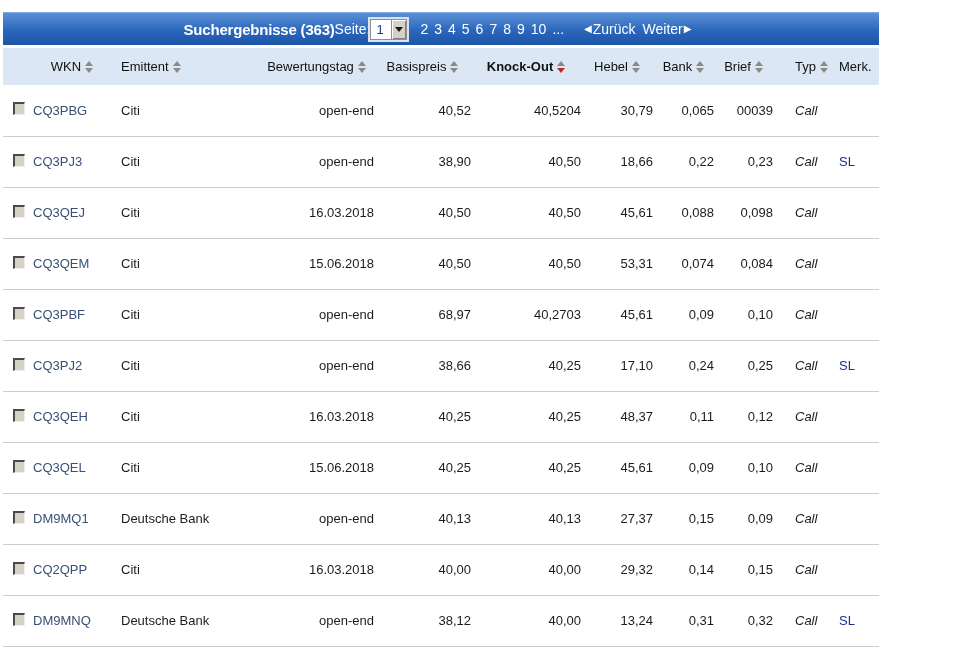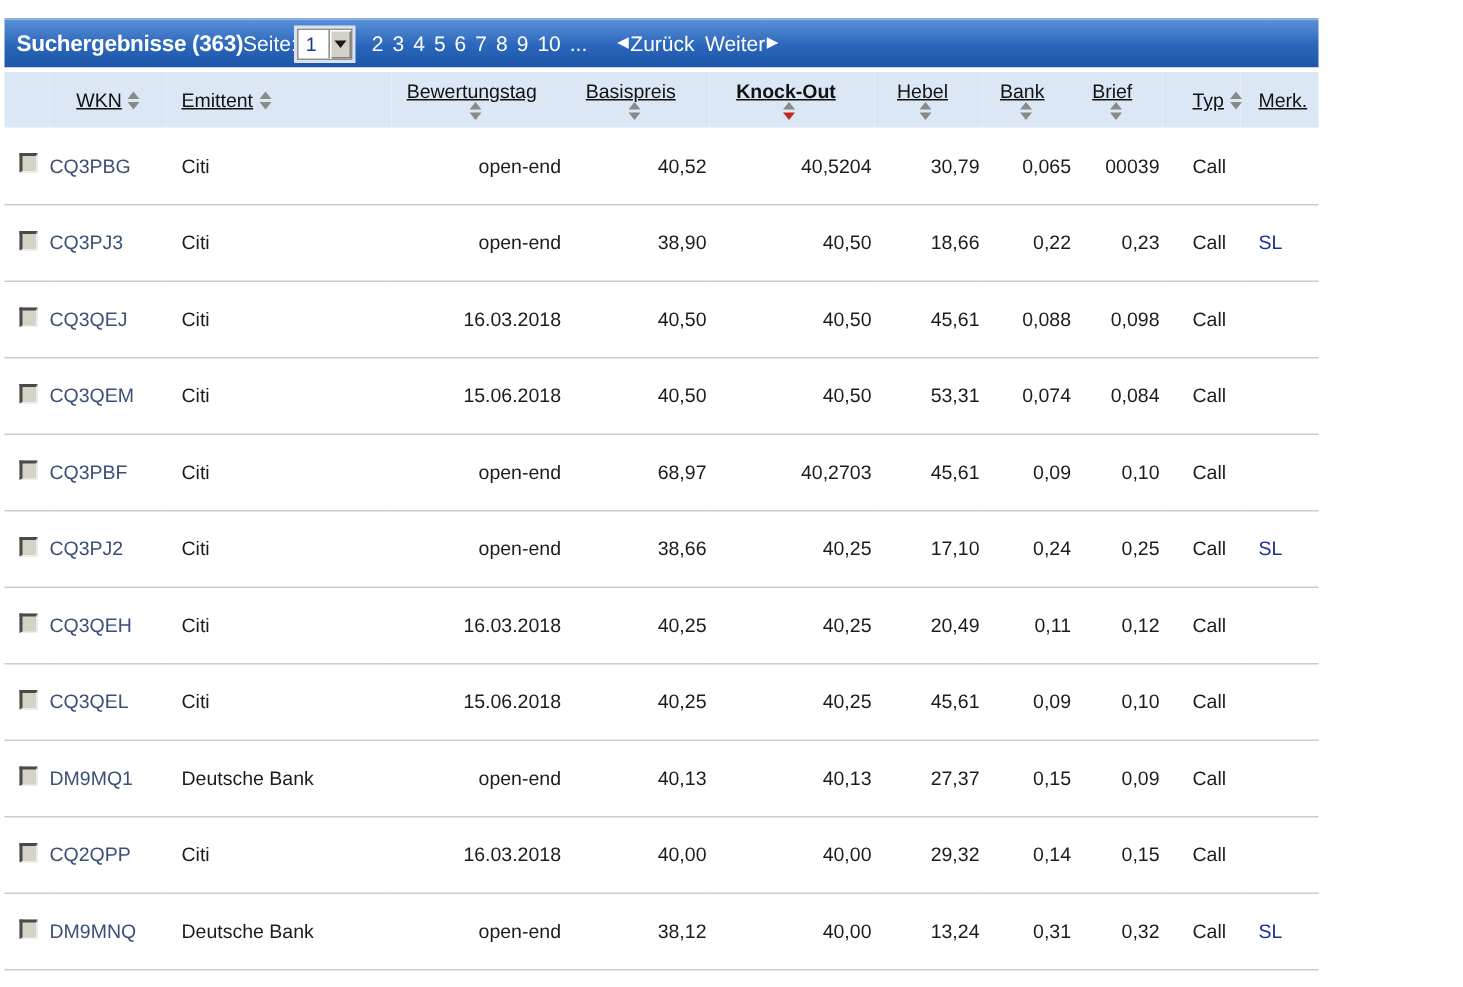--- a/index.html
+++ b/index.html
@@ -6,21 +6,21 @@
     --c-bar-top:#5b90d6; --c-bar-mid:#2a66bb; --c-bar-bottom:#1c55a7;
     --c-head-bg:#dce7f5; --c-link:#3a5075; --c-sl:#1b2d9b;
     --c-sort:#8a8a8a; --c-sort-active:#c22a21; --c-sep:#cccccc; --c-bar-text:#ffffff;
   }
   *{box-sizing:border-box; margin:0; padding:0;}
   html,body{width:975px; height:658px; background:#ffffff; overflow:hidden;
     font-family:"Liberation Sans", sans-serif; color:#1c1c1c;}
   .panel{margin:12px 0 0 3px; width:876px;}
 
   
-  .title-bar{height:33px; display:flex; align-items:center; justify-content:flex-start;
+  .title-bar{height:33px; display:flex; align-items:center; justify-content:center;
     padding:0 14px 0 8px; color:var(--c-bar-text);
     background:linear-gradient(180deg, var(--c-bar-top) 0%, var(--c-bar-mid) 55%, var(--c-bar-bottom) 100%);
     border-top:1px solid #7fa9e0;}
   .title{font-size:15px; font-weight:bold; letter-spacing:-0.2px;}
   .pager{display:flex; align-items:center; font-size:14px;}
   .page-label{margin-right:0;}
   .select{display:flex; align-items:stretch; background:#ffffff; height:21px; width:37px;
     border:1px solid #8f8f8f; box-shadow:0 0 0 2px #d9e2ef; margin-right:10px; cursor:pointer;}
   .select-value{flex:1; color:#1a3a8c; font-size:13px; padding:2px 0 0 5px;}
   .select-btn{width:15px; background:#d4d0c8; border-left:1px solid #8f8f8f;
@@ -33,22 +33,22 @@
   .nav{display:flex; align-items:center;}
   .nav .tri{font-size:10px; margin:0 1px; position:relative; top:-1px;}
   .back-link,.next-link{cursor:pointer; display:flex; align-items:center;}
   .back-link{margin-right:7px;}
 
   
   .gap{height:3px; background:#ffffff;}
   table{width:876px; border-collapse:collapse; table-layout:fixed; font-size:13px;}
   thead tr{background:var(--c-head-bg); height:37px;}
   th{font-weight:normal; font-size:13px; color:#111; padding:0;}
-  th .h{display:flex; align-items:center;text-decoration:underline;}
-  th .h.right{justify-content:center; padding-right:4px;flex-direction:column;}
+  th .h{display:flex; align-items:center;}
+  th .h.right{justify-content:center; padding-right:4px;}
   th .h.center{justify-content:center;}
   th .h.left{justify-content:flex-start; padding-left:10px;}
   th .h.typ{padding-left:20px;}
   th .h.merk{padding-left:12px;align-items:center;}
   .th-label{margin-right:4px;}
   .sort{display:inline-flex; flex-direction:column; cursor:pointer;}
   .sort i{display:block; width:0; height:0; border-left:4px solid transparent; border-right:4px solid transparent;}
   .sort .tri-up{border-bottom:5px solid var(--c-sort); margin-bottom:2px;}
   .sort .tri-down{border-top:5px solid var(--c-sort);}
   th.sorted .th-label{font-weight:bold;}
@@ -56,21 +56,21 @@
 
   tbody tr{height:51px; border-bottom:1px solid var(--c-sep);}
   td{padding:0; vertical-align:middle;}
   .c-check{padding-left:10px;}
   .cb{display:inline-block; width:12px; height:13px; background:#d6d2c6; cursor:pointer;
     border-top:2px solid #4a4a4a; border-left:2px solid #4a4a4a;
     border-right:1px solid #eeeeee; border-bottom:1px solid #eeeeee;}
   .c-wkn a{color:var(--c-link); text-decoration:none; cursor:pointer;}
   .c-left{padding-left:10px;margin-top:10px;}
   .c-num{text-align:right; padding-right:2px;}
-  .c-typ{padding-left:20px;}
+  .c-typ{padding-left:20px;font-style:italic;}
   .c-merk{padding-left:12px;}
   .c-merk span{color:var(--c-sl); font-weight:normal;}
 </style>
 </head>
 <body>
 
 <div class="panel">
 
   <div class="title-bar">
     <span class="title">Suchergebnisse (363)</span>
@@ -293,21 +293,21 @@
           <td class="c-typ"><span>Call</span></td>
           <td class="c-merk"><span>SL</span></td>
         </tr>
         <tr>
           <td class="c-check"><span class="cb"></span></td>
           <td class="c-wkn"><a>CQ3QEH</a></td>
           <td class="c-left"><span>Citi</span></td>
           <td class="c-num"><span>16.03.2018</span></td>
           <td class="c-num"><span>40,25</span></td>
           <td class="c-num"><span>40,25</span></td>
-          <td class="c-num"><span>20,49</span></td>
+          <td class="c-num"><span>48,37</span></td>
           <td class="c-num"><span>0,11</span></td>
           <td class="c-num"><span>0,12</span></td>
           <td class="c-typ"><span>Call</span></td>
           <td class="c-merk"><span></span></td>
         </tr>
         <tr>
           <td class="c-check"><span class="cb"></span></td>
           <td class="c-wkn"><a>CQ3QEL</a></td>
           <td class="c-left"><span>Citi</span></td>
           <td class="c-num"><span>15.06.2018</span></td>

